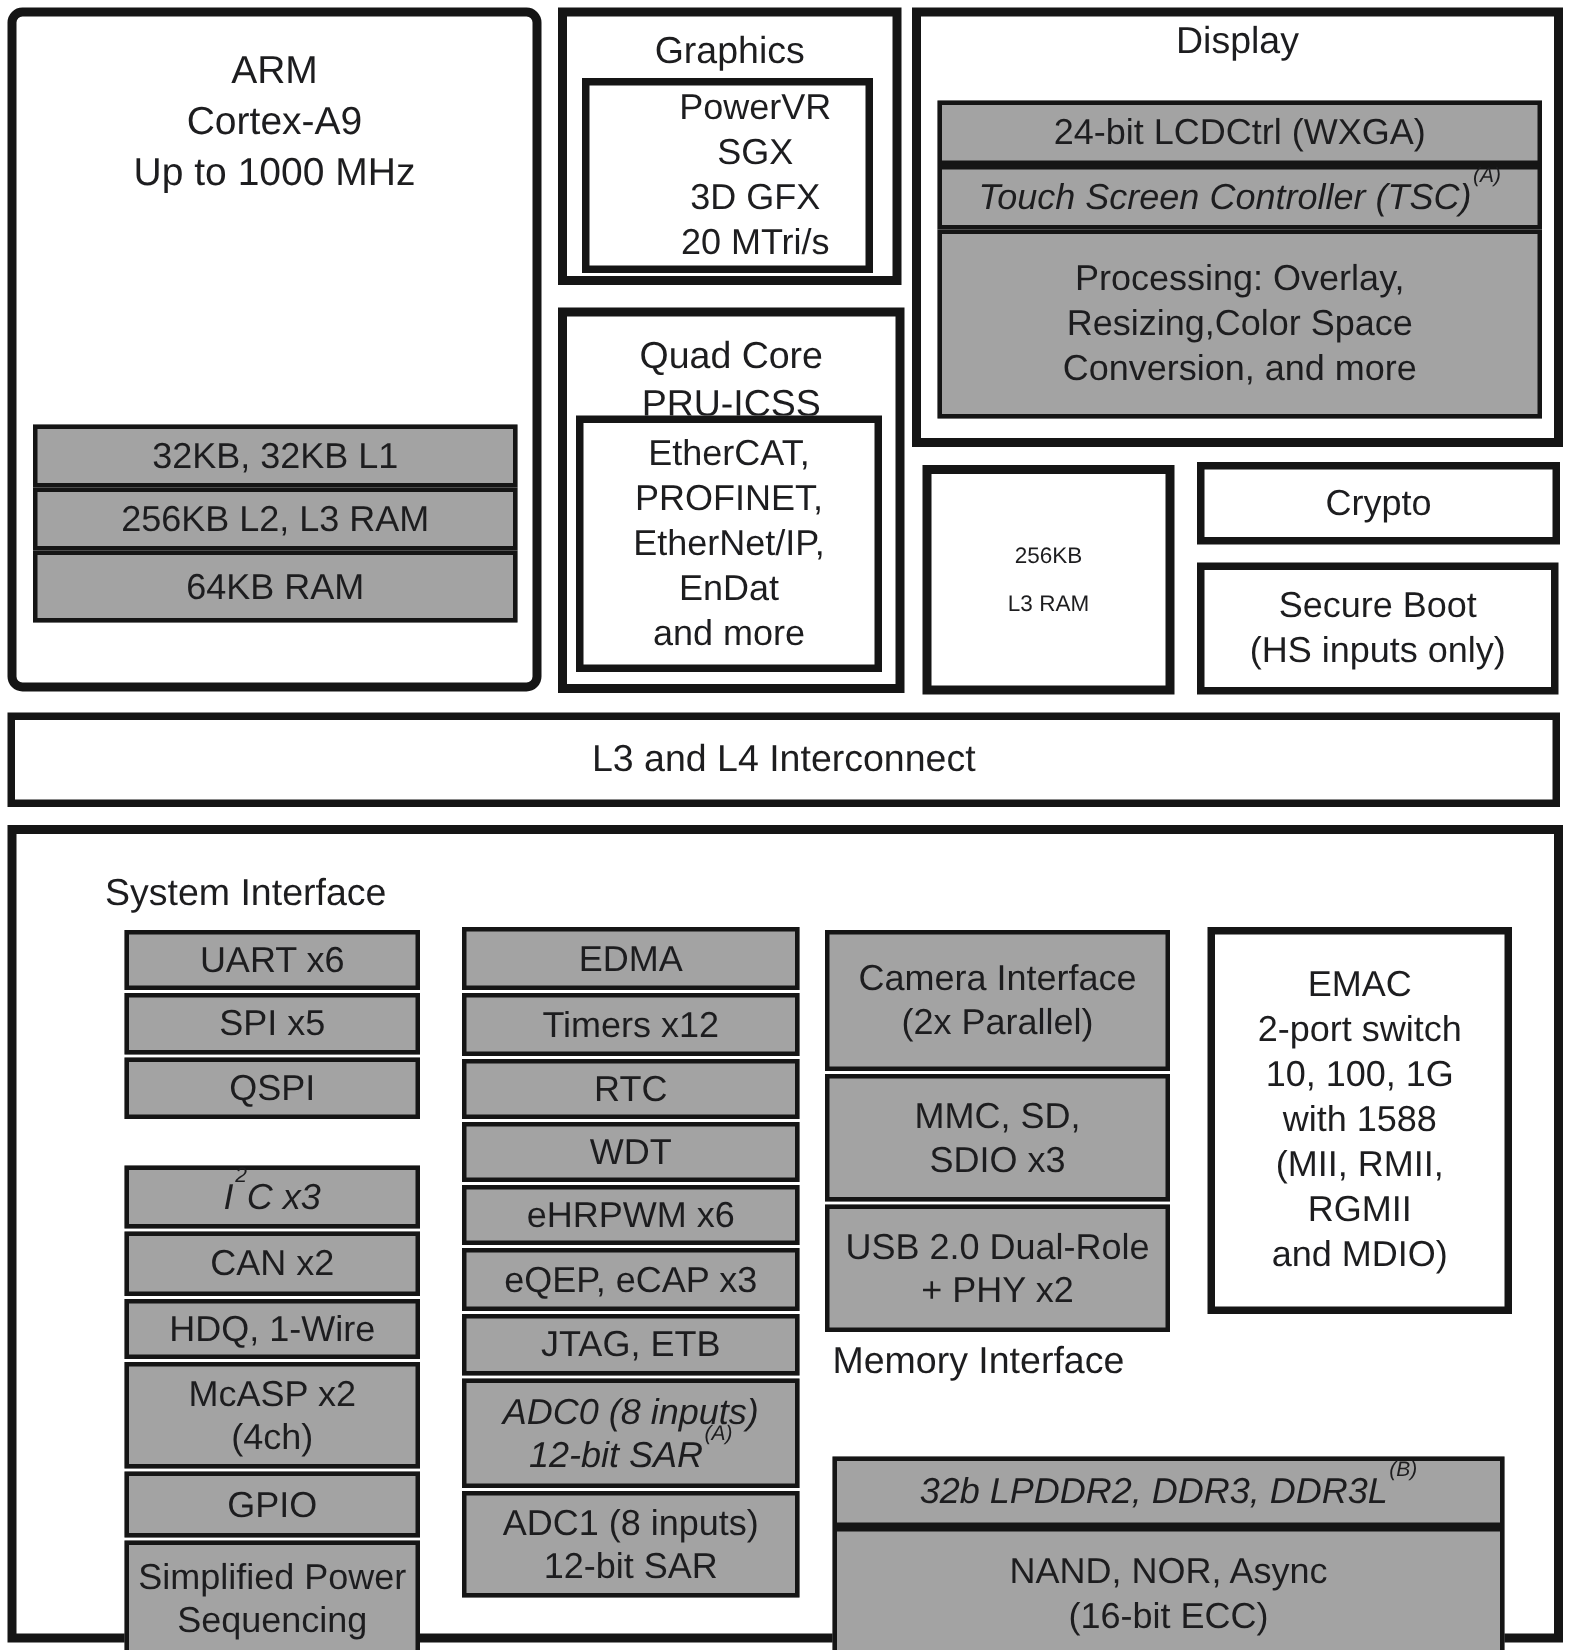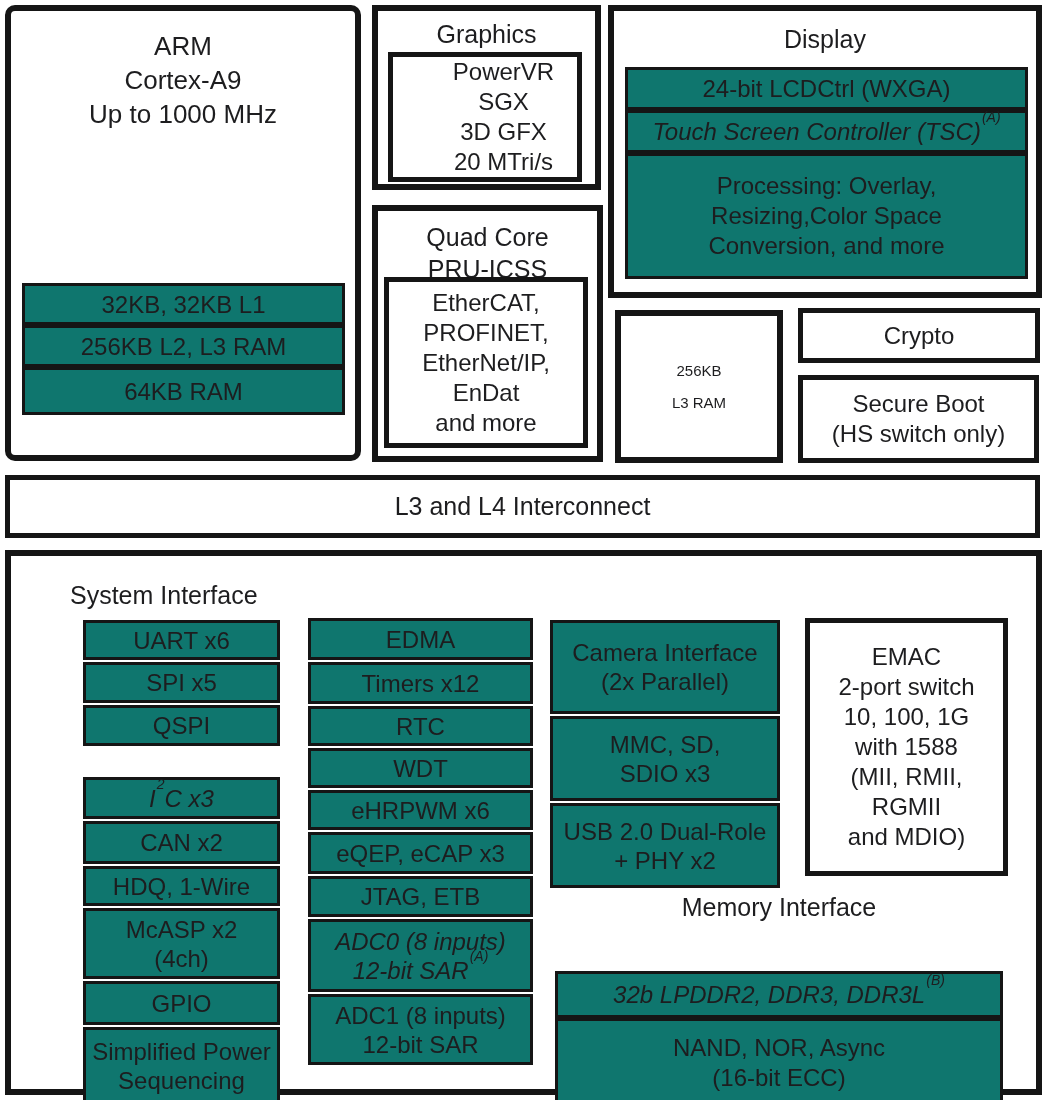--- a/index.html
+++ b/index.html
@@ -46,21 +46,21 @@
     line-height: 30px;
   }
   .rows {
     position: absolute;
     display: flex;
     flex-direction: column;
   }
   .row {
     flex: none;
     border: 3px solid #151515;
-    background: #0f766e;
+    background: #a3a3a3;
     display: flex;
     align-items: center;
     justify-content: center;
     text-align: center;
     white-space: pre-line;
     font-size: 24px;
     line-height: 29px;
   }
   .gap2 > .row + .row { margin-top: 2px; }
   sup {
@@ -100,39 +100,39 @@
     <div class="title" style="margin-top:10px;">Quad Core
 PRU-ICSS</div>
     <div class="core" style="left:6px; top:66px; width:204px; height:171px;">EtherCAT,
 PROFINET,
 EtherNet/IP,
 EnDat
 and more</div>
   </div>
 
   <div class="blk" style="left:608px; top:5px; width:434px; height:293px;">
-    <div class="title" style="margin-top:12px;">Display</div>
+    <div class="title" style="margin-top:0;">Display</div>
     <div class="rows" style="left:11px; top:56px; width:403px;">
       <div class="row" style="height:43px;">24-bit LCDCtrl (WXGA)</div>
       <div class="row" style="height:43px;">
         <span class="label"><span>Touch Screen Controller (TSC)</span><sup>(A)</sup></span>
       </div>
       <div class="row" style="height:126px; line-height:30px;">Processing: Overlay,
 Resizing,Color Space
 Conversion, and more</div>
     </div>
   </div>
 
   <div class="blk center" style="left:615px; top:310px; width:168px; height:153px; font-size:15px; line-height:32px;">256KB
 L3 RAM</div>
 
   <div class="blk b5 center" style="left:798px; top:308px; width:242px; height:55px; font-size:24px;">Crypto</div>
 
   <div class="blk b5 center" style="left:798px; top:375px; width:241px; height:88px; font-size:24px; line-height:30px;">Secure Boot
-(HS switch only)</div>
+(HS inputs only)</div>
 
   <div class="blk b5 center" style="left:5px; top:475px; width:1035px; height:63px; font-size:25px;">L3 and L4 Interconnect</div>
 
   <div class="blk" style="left:5px; top:550px; width:1037px; height:545px;">
 
     <div style="position:absolute; left:59px; top:25px; font-size:25px;">System Interface</div>
 
     <div class="rows gap2" style="left:44px; top:64px; width:225px;padding-left:28px;">
       <div class="row" style="height:40px;">UART x6</div>
       <div class="row" style="height:41px;">SPI x5</div>
@@ -175,21 +175,21 @@
     </div>
 
     <div class="core" style="left:794px; top:62px; width:203px; height:258px;">EMAC
 2-port switch
 10, 100, 1G
 with 1588
 (MII, RMII,
 RGMII
 and MDIO)</div>
 
-    <div style="position:absolute; left:544px; top:337px; width:448px; text-align:center; font-size:25px;">Memory Interface</div>
+    <div style="position:absolute; left:544px; top:337px; width:448px; text-align:left; font-size:25px;">Memory Interface</div>
     <div class="rows" style="left:544px; top:377px; width:448px;margin-top:38px;">
       <div class="row" style="height:47px;">
         <span class="label"><span>32b LPDDR2, DDR3, DDR3L</span><sup>(B)</sup></span>
       </div>
       <div class="row" style="height:90px; line-height:30px;">NAND, NOR, Async
 (16-bit ECC)</div>
     </div>
 
   </div>
 

